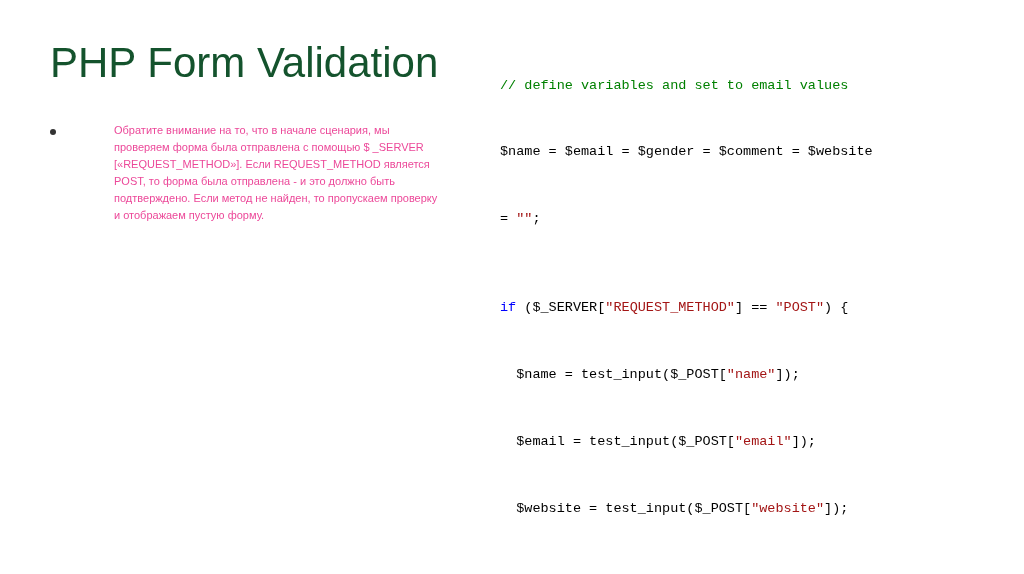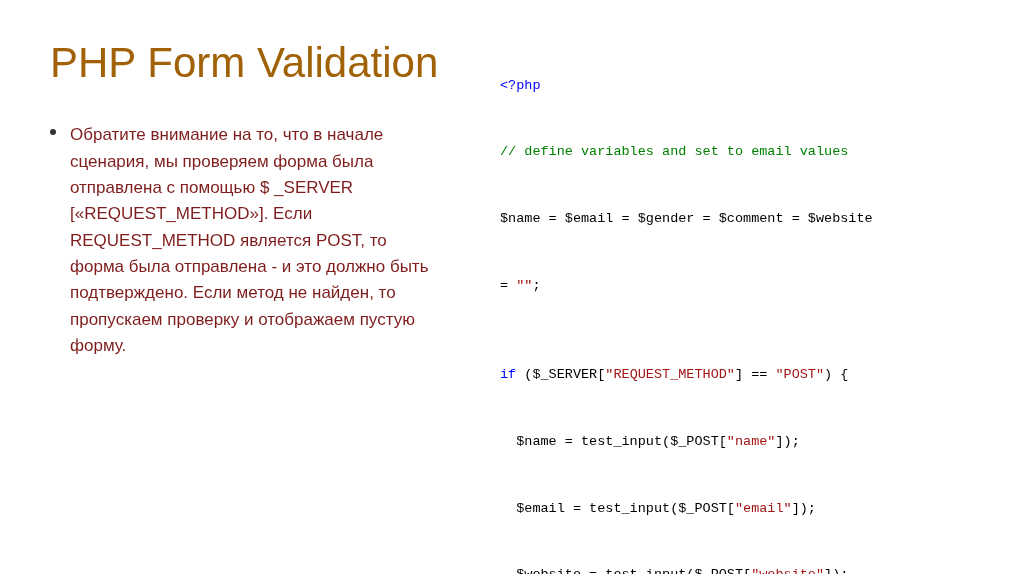--- a/index.html
+++ b/index.html
@@ -20,37 +20,38 @@
 
     .left-panel {
       width: 480px;
       padding: 40px 40px 30px 50px;
       flex-shrink: 0;
     }
 
     .page-title {
       font-size: 42px;
       font-weight: 300;
-      color: #a16207;
+      color: #14532d;
       margin-bottom: 36px;
       line-height: 1.1;
     }
 
     .bullet-list {
       list-style: none;
       padding: 0;
     }
 
     .bullet-list li {
       display: flex;
       align-items: flex-start;
       margin-bottom: 28px;
-      font-size: 17px;
-      color: #7f1d1d;
+      font-size: 11px;
+      color: #ec4899;
       line-height: 1.55;
+      gap: 44px;
     }
 
     .bullet-dot {
       width: 6px;
       height: 6px;
       border-radius: 50%;
       background: #333333;
       margin-top: 7px;
       margin-right: 14px;
       flex-shrink: 0;
@@ -98,21 +99,20 @@
   <ul class="bullet-list">
     <li>
       <div class="bullet-dot"></div>
       <span>Обратите внимание на то, что в начале сценария, мы проверяем форма была отправлена с помощью $ _SERVER [«REQUEST_METHOD»]. Если REQUEST_METHOD является POST, то форма была отправлена - и это должно быть подтверждено. Если метод не найден, то пропускаем проверку и отображаем пустую форму.</span>
     </li>
   </ul>
 </div>
 
 <div class="right-panel">
   <div class="code-block">
-    <span class="code-line"><span class="code-keyword">&lt;?php</span></span>
     <span class="code-line"><span class="code-comment">// define variables and set to email values</span></span>
     <span class="code-line">$name = $email = $gender = $comment = $website</span>
     <span class="code-line">= <span class="code-string">""</span>;</span>
     <span class="code-separator"></span>
     <span class="code-line"><span class="code-keyword">if</span> ($_SERVER[<span class="code-string">"REQUEST_METHOD"</span>] == <span class="code-string">"POST"</span>) {</span>
     <span class="code-line">  $name = test_input($_POST[<span class="code-string">"name"</span>]);</span>
     <span class="code-line">  $email = test_input($_POST[<span class="code-string">"email"</span>]);</span>
     <span class="code-line">  $website = test_input($_POST[<span class="code-string">"website"</span>]);</span>
     
     

